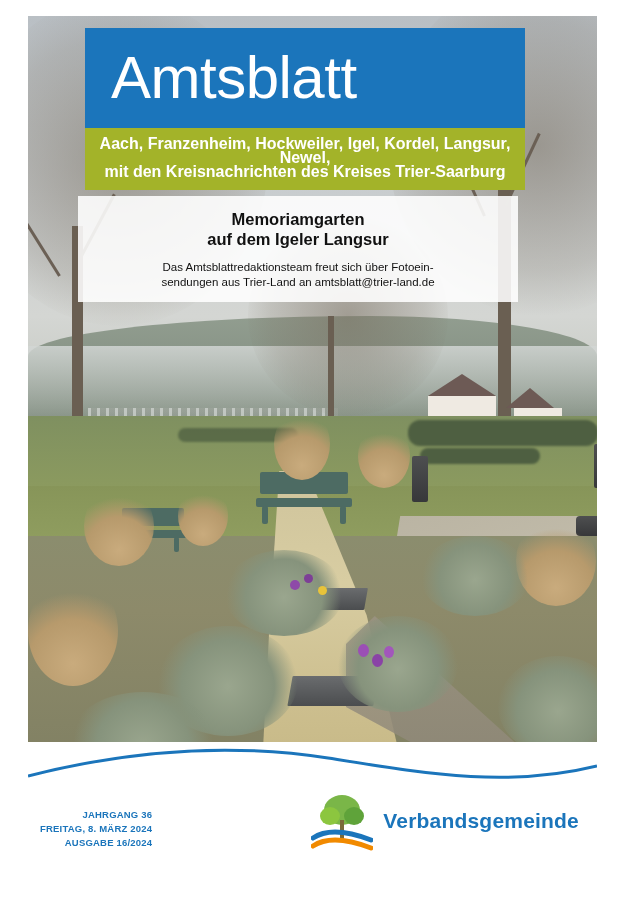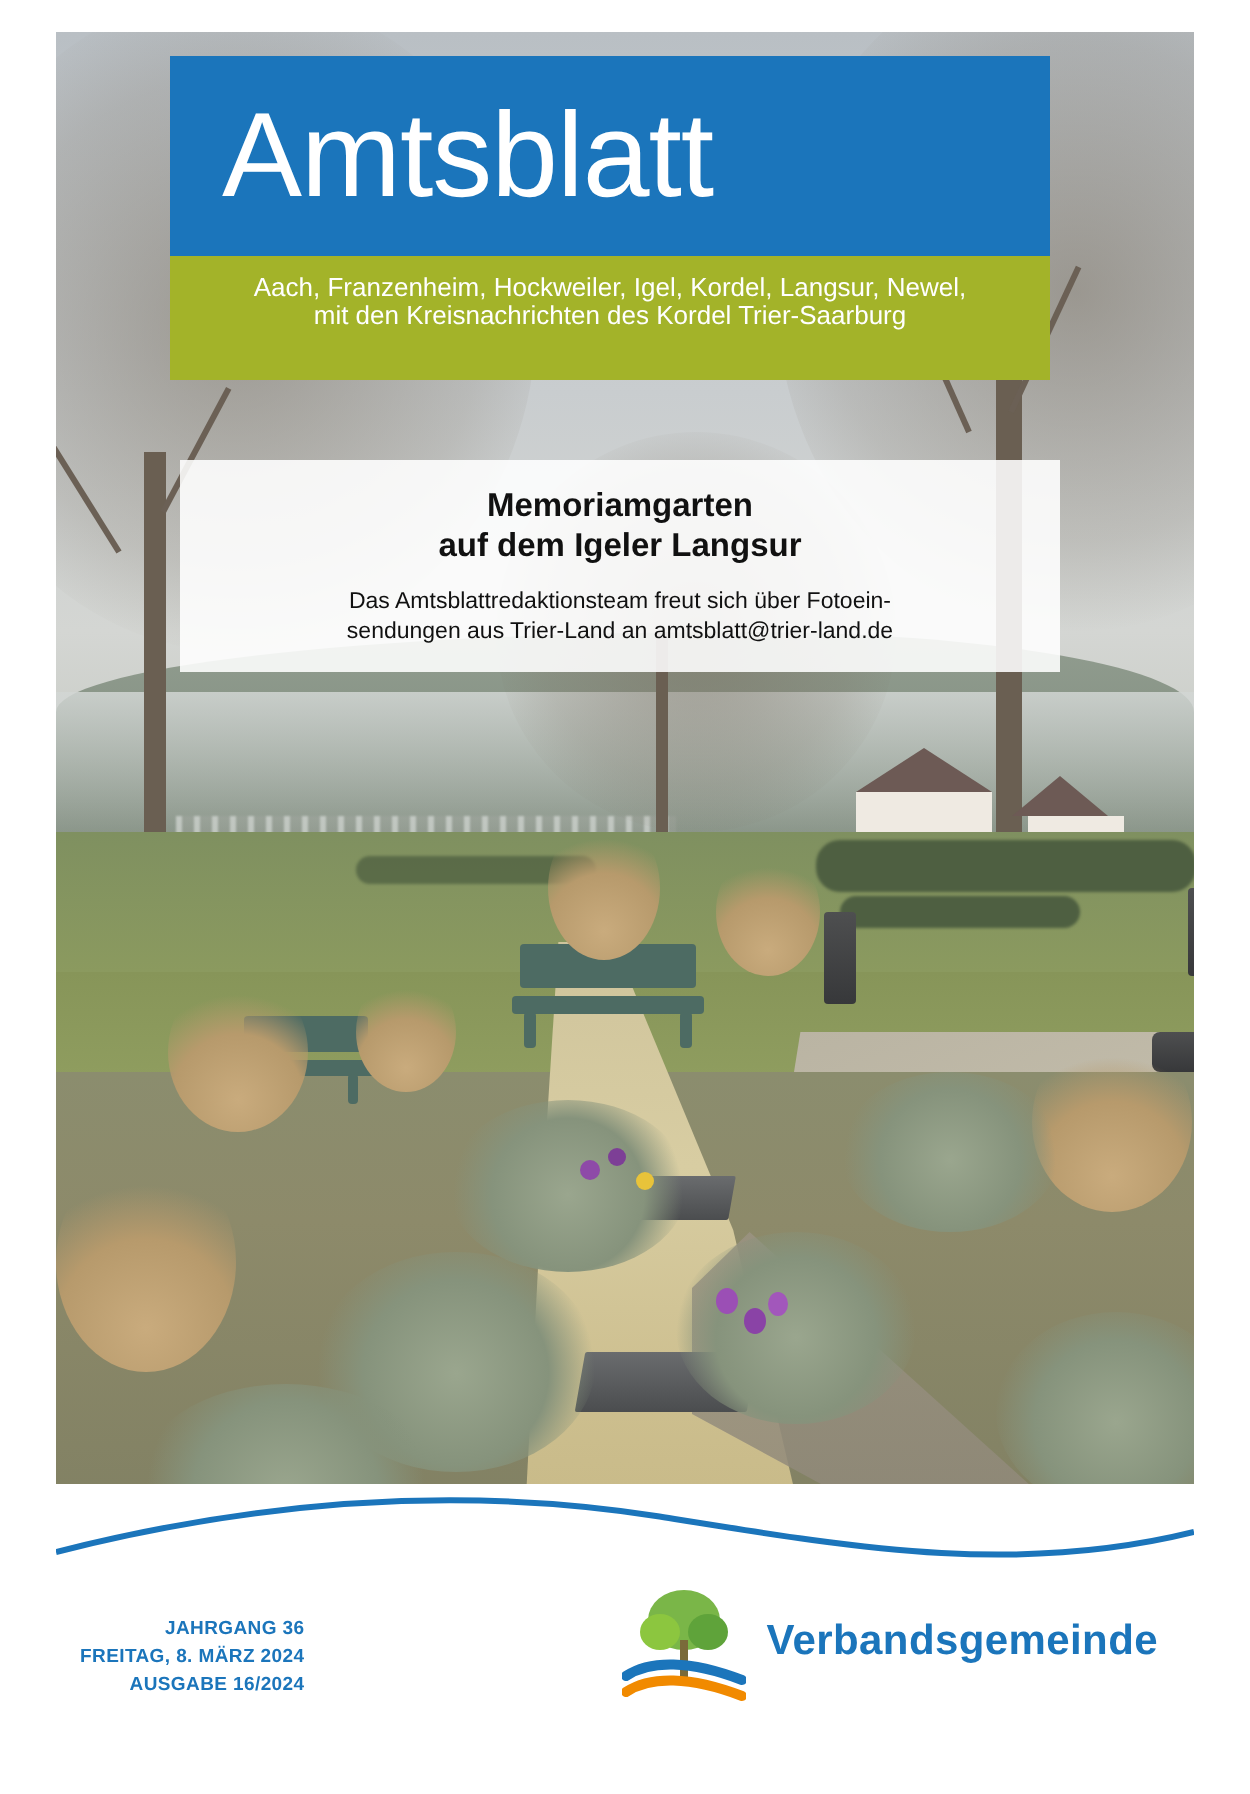--- a/index.html
+++ b/index.html
@@ -218,22 +218,23 @@
     top: 128px;
     width: 440px;
     height: 62px;
     background: #a3b329;
     color: #ffffff;
     text-align: center;
     padding-top: 9px;
     box-sizing: border-box;
   }
   .subbar div {
-    font-size: 13px;
+    font-size: 16px;
     line-height: 14px;
+    font-weight: bold;
   }
 
   
   .titlepanel {
     position: absolute;
     left: 85px;
     top: 196px;
     width: 440px;
     height: 106px;
     background: rgba(255,255,255,.88);
@@ -420,24 +421,24 @@
     <div class="flower" style="left:330px;top:628px;width:11px;height:13px;background:#9b4fb5;"></div>
     <div class="flower" style="left:344px;top:638px;width:11px;height:13px;background:#8a43a6;"></div>
     <div class="flower" style="left:356px;top:630px;width:10px;height:12px;background:#a257bb;"></div>
 
     <div class="masthead" style="left:57px;top:12px;">
       <div class="masthead-title">Amtsblatt</div>
     </div>
 
     <div class="subbar" style="left:57px;top:112px;">
       <div>Aach, Franzenheim, Hockweiler, Igel, Kordel, Langsur, Newel,</div>
-      <div>mit den Kreisnachrichten des Kordel Trier-Saarburg</div>
-    </div>
-
-    <div class="titlepanel" style="left:62px;top:180px;margin-top:34px;">
+      <div>mit den Kreisnachrichten des Kreises Trier-Saarburg</div>
+    </div>
+
+    <div class="titlepanel" style="left:50px;top:180px;">
       <div class="headline">Memoriamgarten</div>
       <div class="headline">auf dem Igeler Langsur</div>
       <div class="blurb">
         <div>Das Amtsblattredaktionsteam freut sich über Fotoein-</div>
         <div>sendungen aus Trier-Land an amtsblatt@trier-land.de</div>
       </div>
     </div>
   </div>
 
   <div class="footer">

